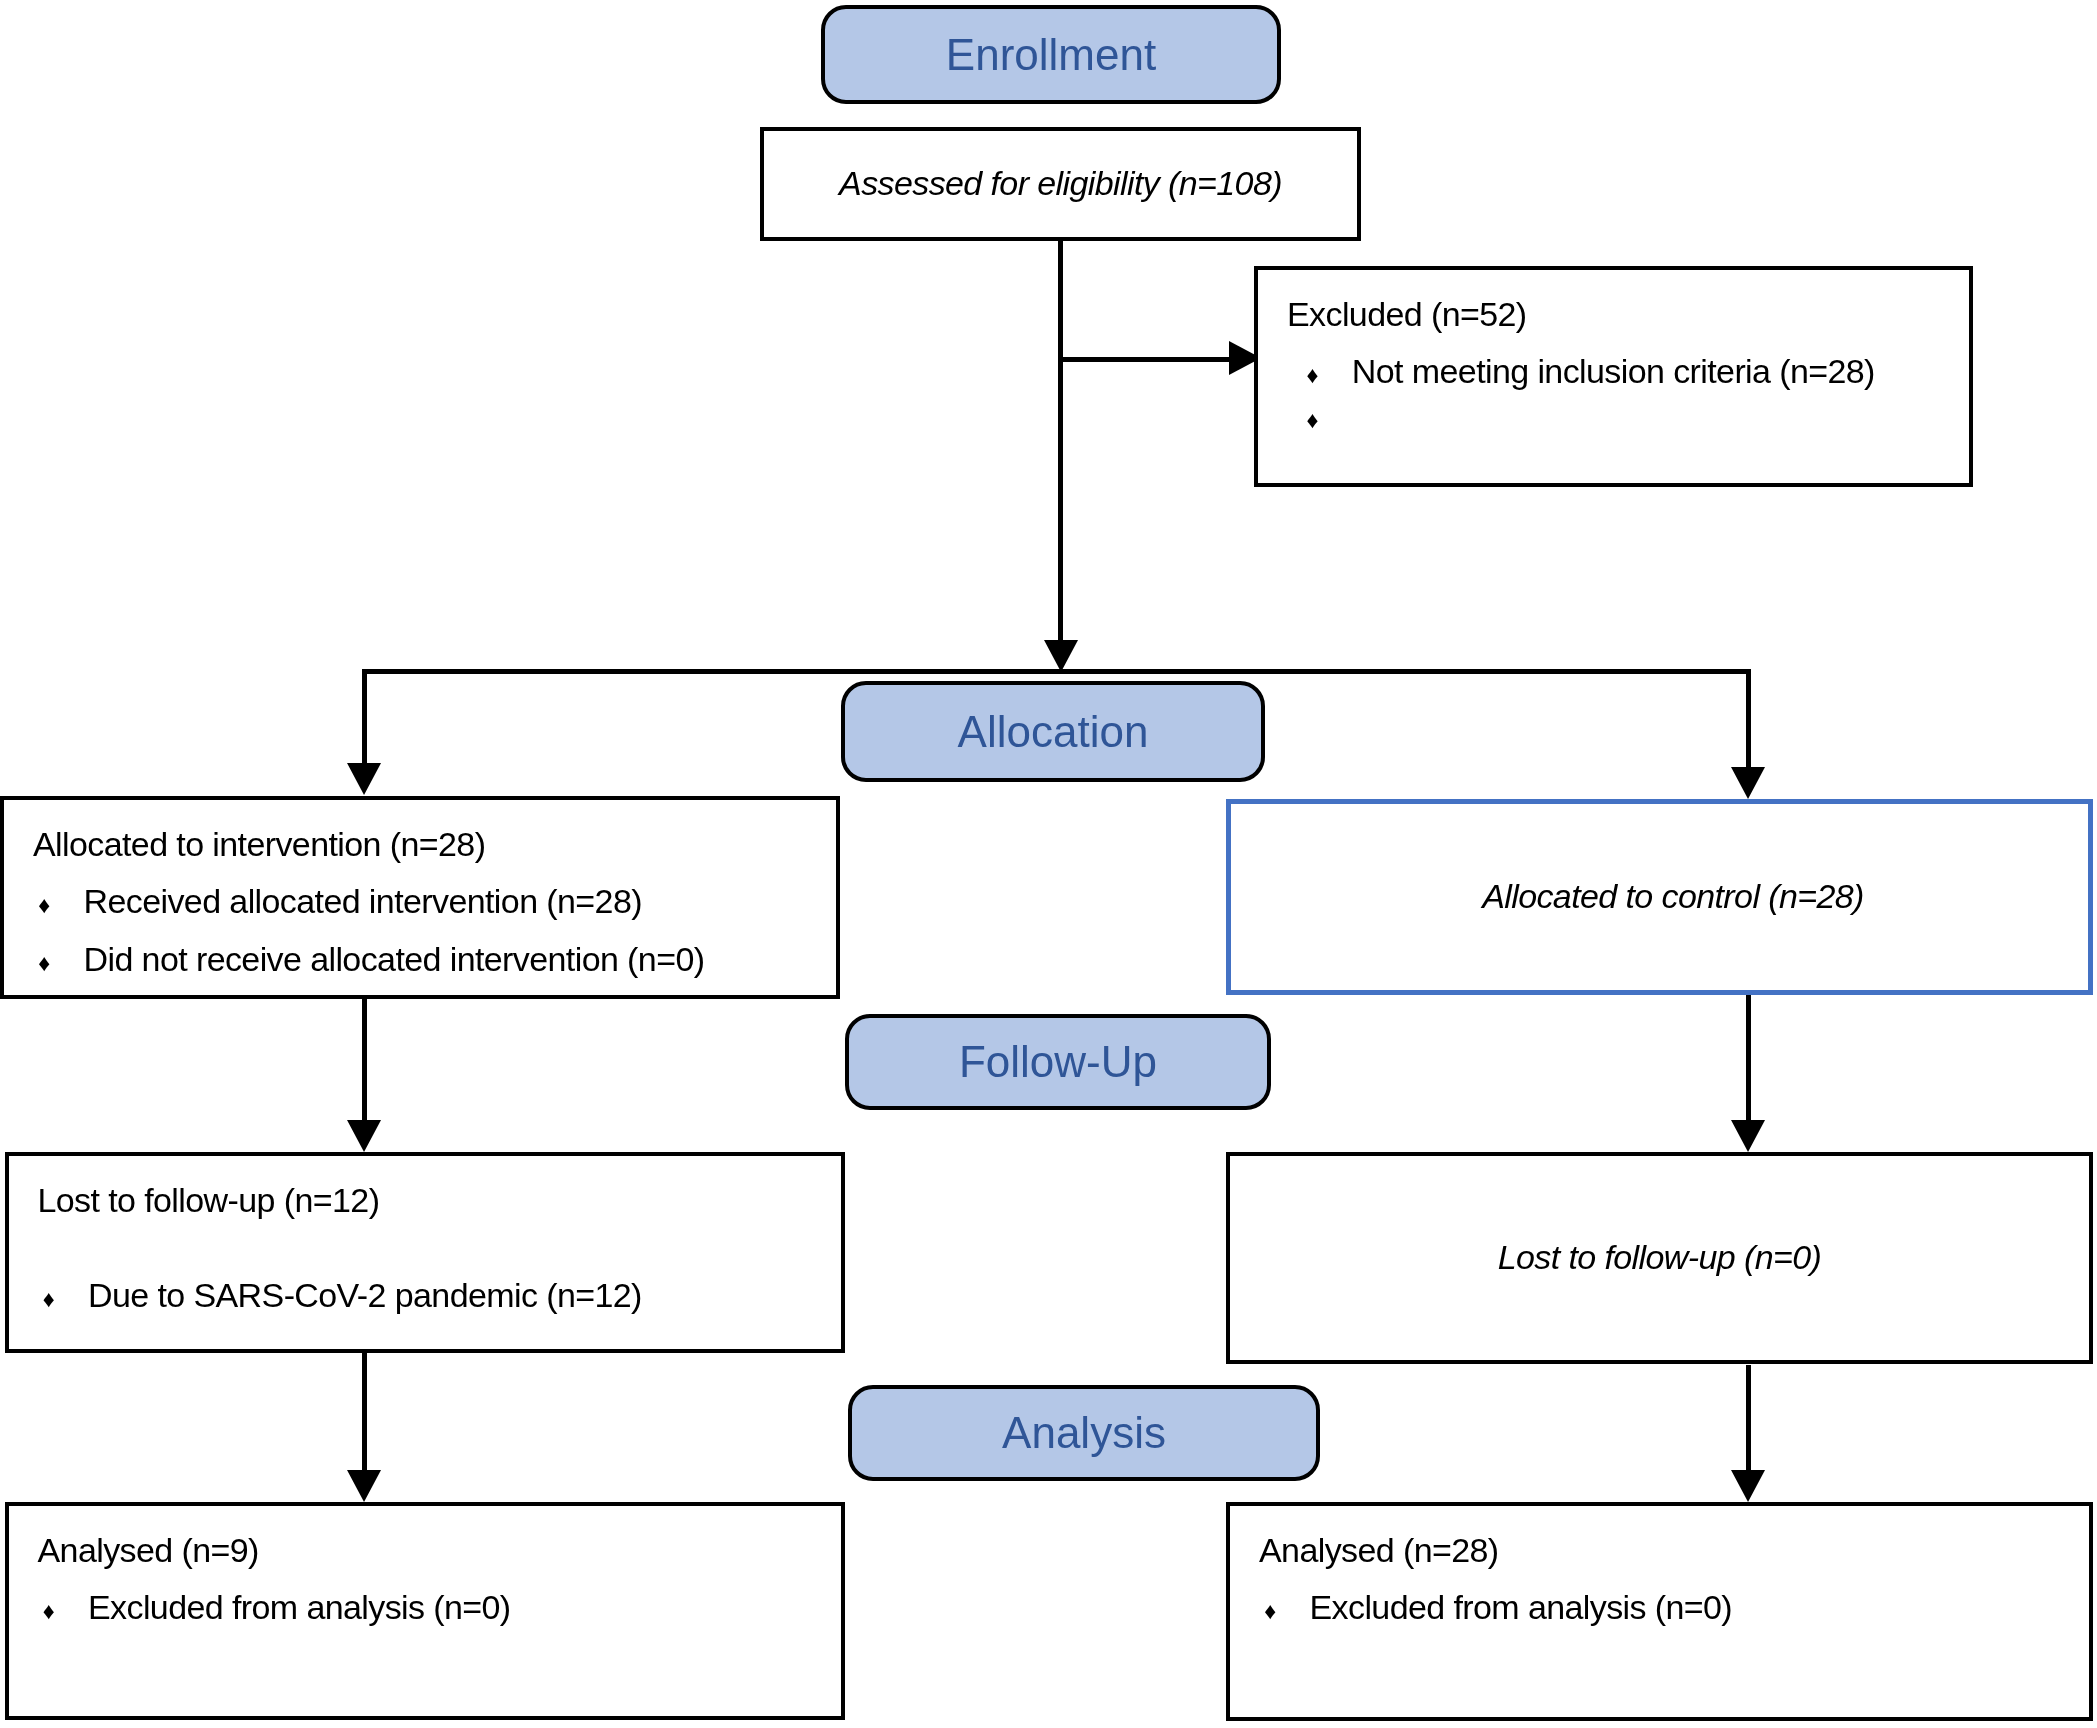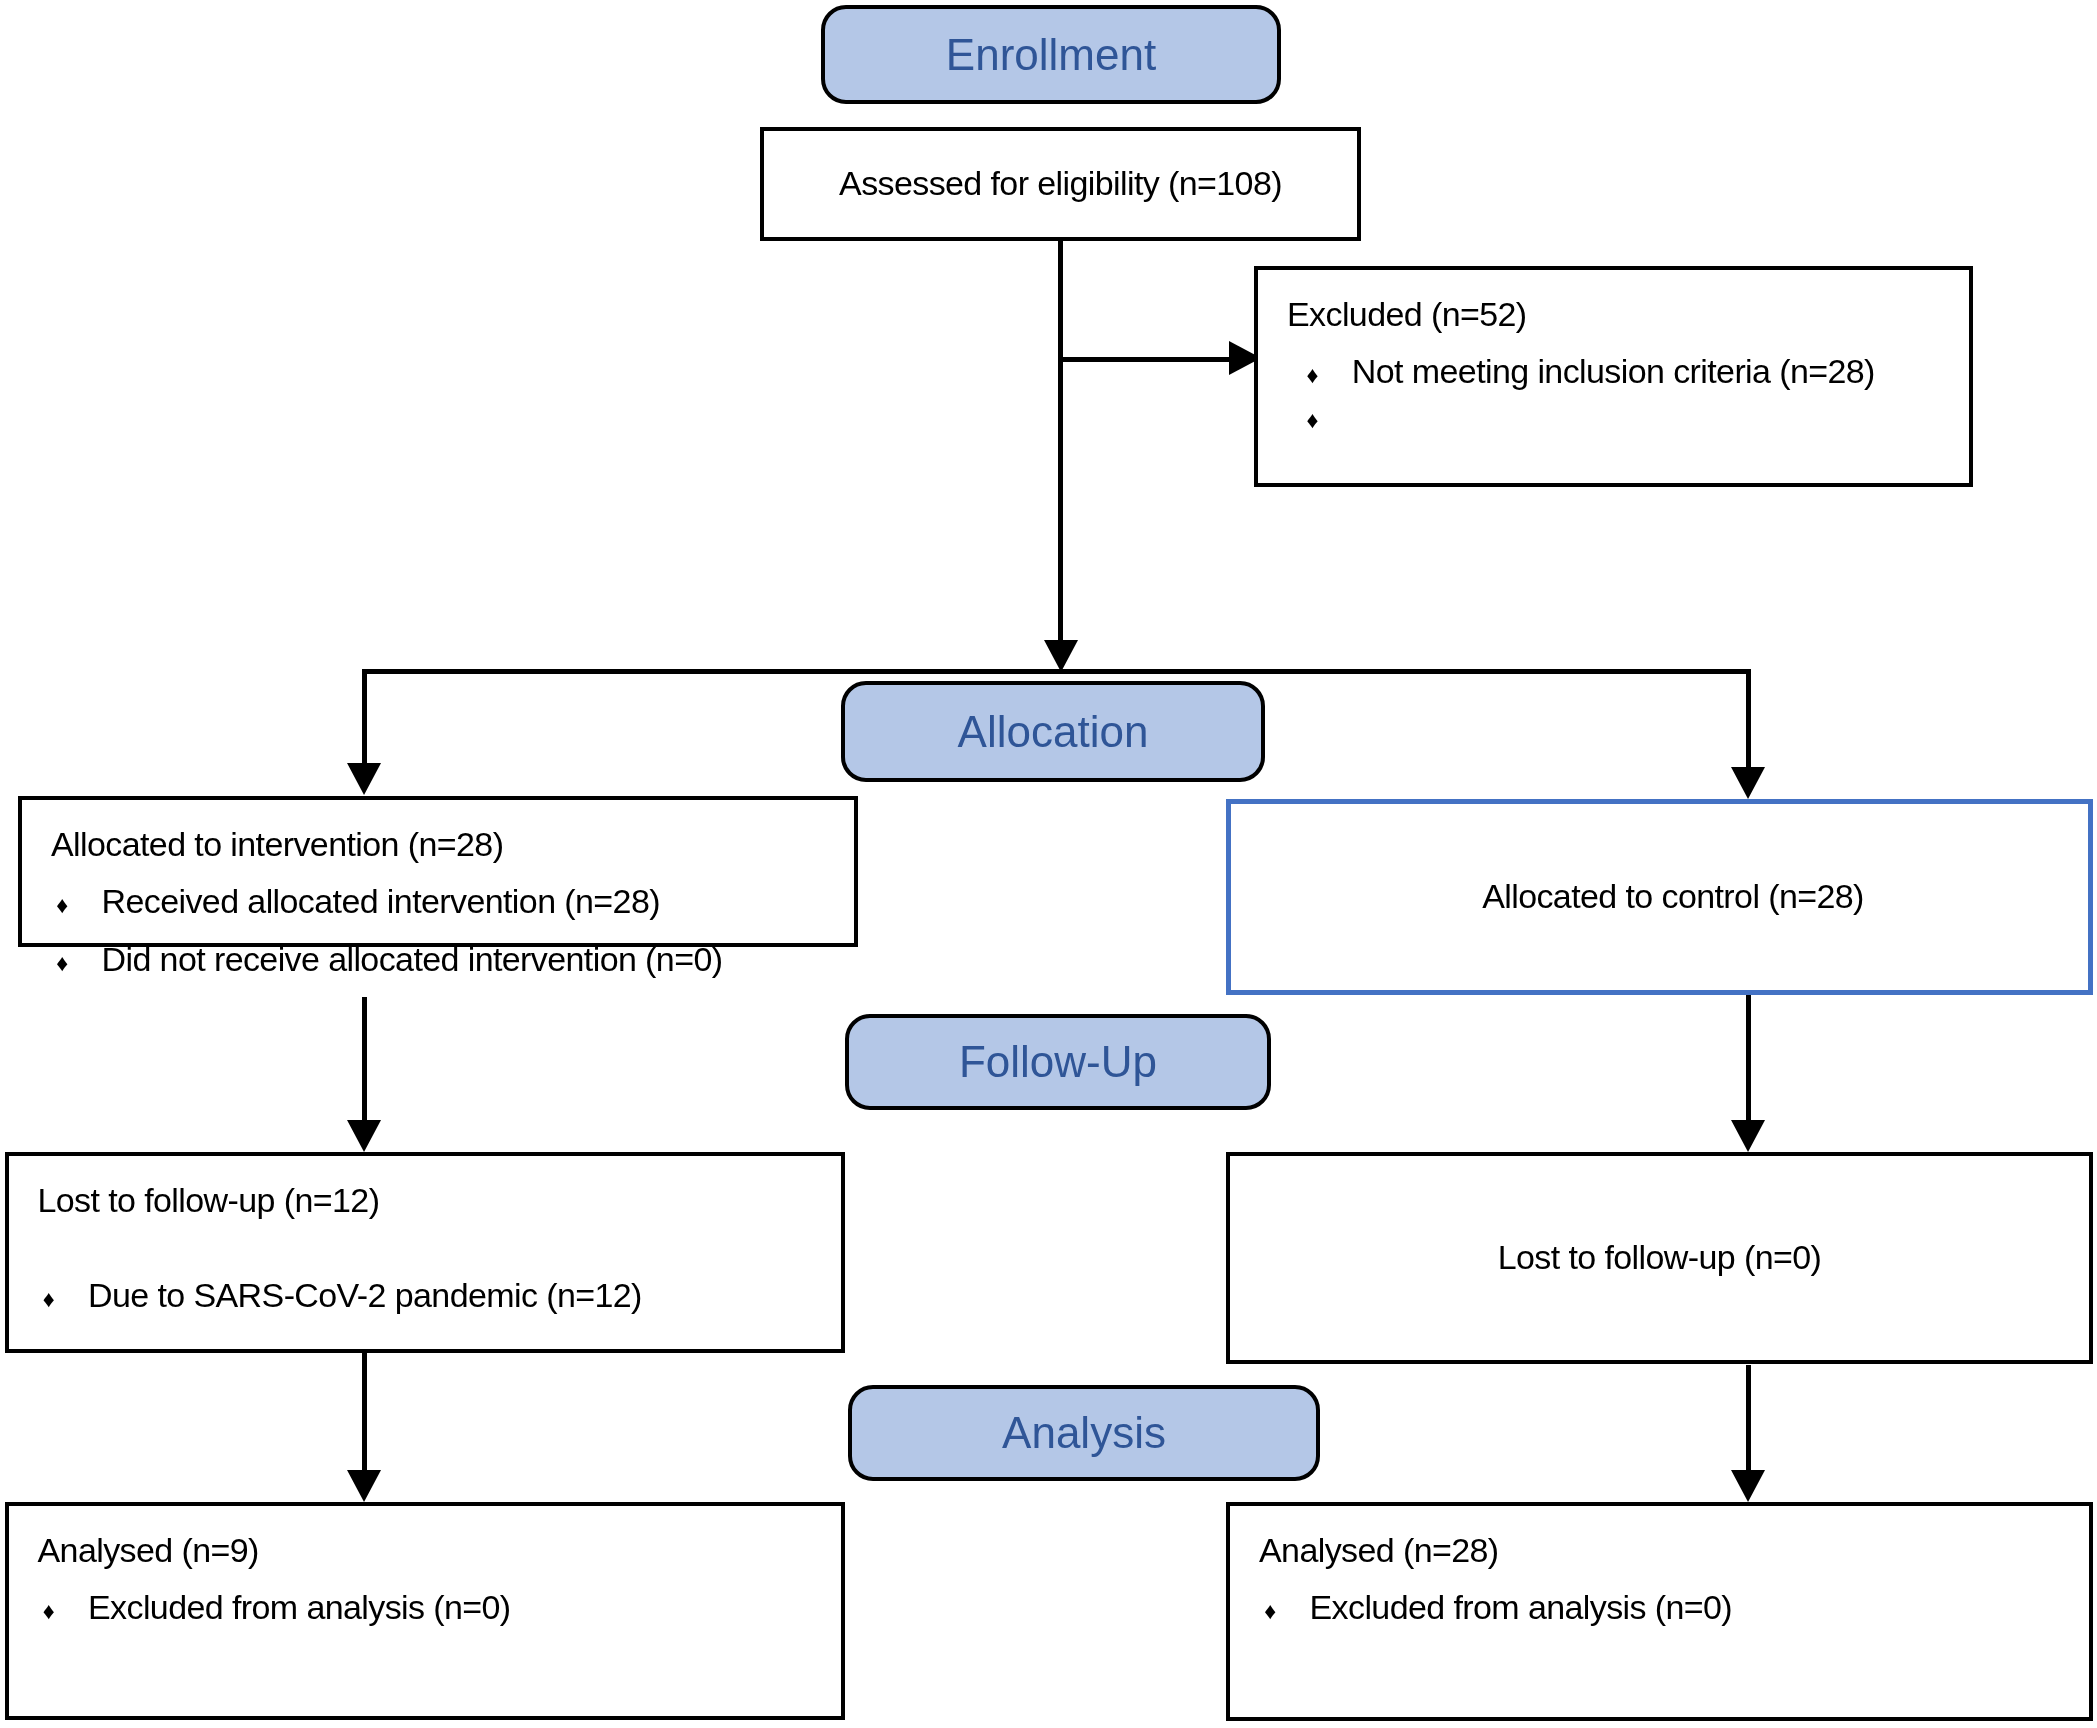--- a/index.html
+++ b/index.html
@@ -44,20 +44,21 @@
     line-height: 1.7;
     padding: 15.6px 29px;
     z-index: 2;
   }
   .box.center {
     display: flex;
     align-items: center;
     justify-content: center;
     text-align: left;
     padding: 6.5px 13px;
+    font-style: italic;
   }
   .box.blue-border {
     border: 5.8px solid var(--control-border);
     padding-left: 40px;
   }
   .box .title { white-space: nowrap; }
   .li {
     display: flex;
     align-items: baseline;
     padding-left: 5.2px;
@@ -151,21 +152,21 @@
     <div class="title">Excluded (n=52)</div>
     <div class="li indented">
       <span class="bullet">♦</span>
       <span>Not meeting inclusion criteria (n=28)</span>
     </div>
     <div class="li indented">
       <span class="bullet">♦</span>
     </div>
   </div>
 
-  <div class="box" style="left:18px; top:796px; width:840px; height:151px">
+  <div class="box" style="left:0; top:796px; width:840px; height:203px">
     <div class="title">Allocated to intervention (n=28)</div>
     <div class="li">
       <span class="bullet">♦</span>
       <span>Received allocated intervention (n=28)</span>
     </div>
     <div class="li">
       <span class="bullet">♦</span>
       <span>Did not receive allocated intervention (n=0)</span>
     </div>
   </div>

